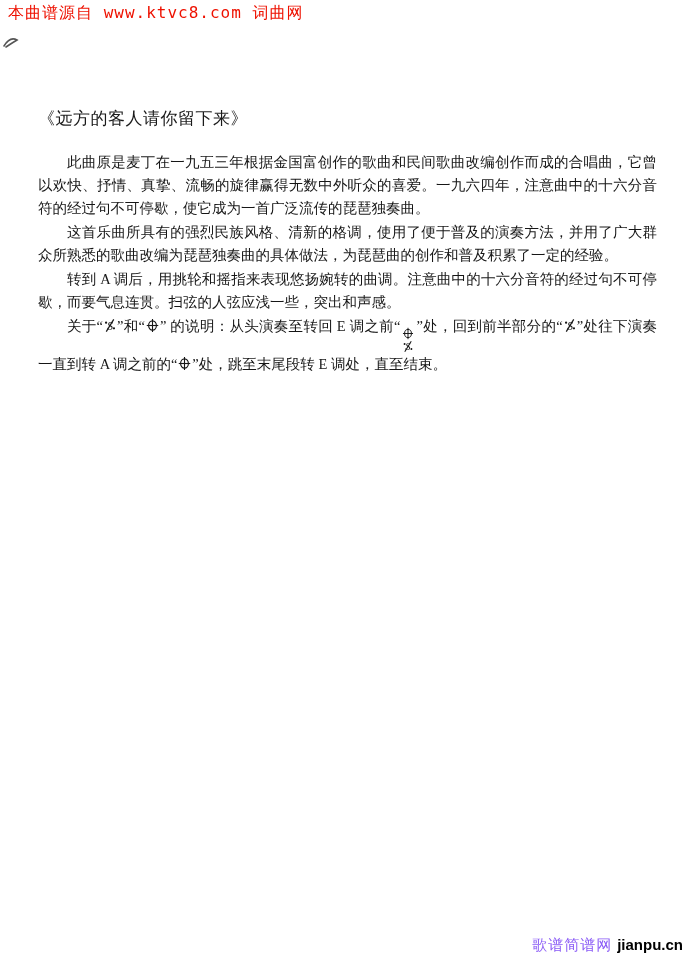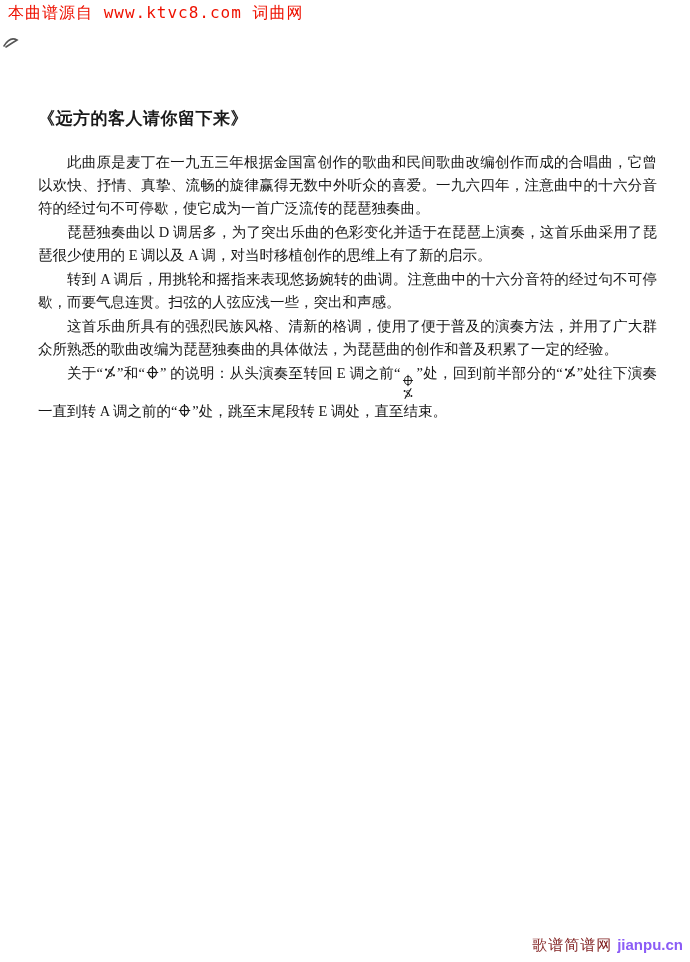--- a/index.html
+++ b/index.html
@@ -15,21 +15,21 @@
   .watermark-top{
     position:absolute;left:8px;top:3px;
     font-family:"DejaVu Sans Mono",monospace;
     font-size:16px;letter-spacing:1px;white-space:nowrap;
   }
   .scribble{position:absolute;left:2px;top:34px;}
   .content{
     position:absolute;left:38px;top:107px;width:619px;
   }
   .title{
-    font-size:17px;font-weight:bold;color:#1a1a1a;
+    font-size:17px;font-weight:normal;color:#1a1a1a;
     margin:0 0 21px 0;letter-spacing:0.5px;
     font-family:"Liberation Serif",serif;
   }
   p.para{
     margin:0;padding:0;
     text-indent:2em;text-align:justify;
     font-size:14.5px;line-height:23px;color:#161616;
   }
   p.para + p.para{margin-top:1px;}
   .sym{display:inline-block;vertical-align:-2px;margin:0 1px;}
@@ -56,23 +56,22 @@
   <div class="scribble">
     <svg width="20" height="18" viewBox="0 0 20 18">
       <path d="M2 12 Q8 2 15 6 Q10 9 4 13" stroke="#555" fill="none" stroke-width="1.6" stroke-linecap="round"></path>
     </svg>
   </div>
 
   <main class="content">
     <h1 class="title">《远方的客人请你留下来》</h1>
 
     <p class="para">此曲原是麦丁在一九五三年根据金国富创作的歌曲和民间歌曲改编创作而成的合唱曲，它曾以欢快、抒情、真挚、流畅的旋律赢得无数中外听众的喜爱。一九六四年，注意曲中的十六分音符的经过句不可停歇，使它成为一首广泛流传的琵琶独奏曲。</p>
-    <p class="para">琵琶独奏曲以 D 调居多，为了突出乐曲的色彩变化并适于在琵琶上演奏，这首乐曲采用了琵琶很少使用的 E 调以及 A 调，对当时移植创作的思维上有了新的启示。</p>
+    <p class="para">这首乐曲所具有的强烈民族风格、清新的格调，使用了便于普及的演奏方法，并用了广大群众所熟悉的歌曲改编为琵琶独奏曲的具体做法，为琵琶曲的创作和普及积累了一定的经验。</p>
     <p class="para">转到 A 调后，用挑轮和摇指来表现悠扬婉转的曲调。注意曲中的十六分音符的经过句不可停歇，而要气息连贯。扫弦的人弦应浅一些，突出和声感。</p>
-    <p class="para">这首乐曲所具有的强烈民族风格、清新的格调，使用了便于普及的演奏方法，并用了广大群众所熟悉的歌曲改编为琵琶独奏曲的具体做法，为琵琶曲的创作和普及积累了一定的经验。</p>
     <p class="para">关于“<svg class="sym" width="12" height="15" viewBox="0 0 12 16">
           <line x1="2" y1="14.5" x2="10" y2="1.5" stroke="currentColor" stroke-width="1.3"></line>
           <text x="6" y="12.5" text-anchor="middle" font-size="13" font-family="serif" font-style="italic" fill="currentColor">S</text>
           <circle cx="1.8" cy="5" r="1.2" fill="currentColor"></circle>
           <circle cx="10.2" cy="11" r="1.2" fill="currentColor"></circle>
         </svg>”和“<svg class="sym" width="13" height="15" viewBox="0 0 14 16">
           <ellipse cx="7" cy="8" rx="4.2" ry="5" stroke="currentColor" stroke-width="1.2" fill="none"></ellipse>
           <line x1="7" y1="1" x2="7" y2="15" stroke="currentColor" stroke-width="1.2"></line>
           <line x1="0.8" y1="8" x2="13.2" y2="8" stroke="currentColor" stroke-width="1.2"></line>
         </svg>” 的说明：从头演奏至转回 E 调之前“<span class="sym-stack">
@@ -93,16 +92,16 @@
           <circle cx="1.8" cy="5" r="1.2" fill="currentColor"></circle>
           <circle cx="10.2" cy="11" r="1.2" fill="currentColor"></circle>
         </svg>”处往下演奏一直到转 A 调之前的“<svg class="sym" width="13" height="15" viewBox="0 0 14 16">
           <ellipse cx="7" cy="8" rx="4.2" ry="5" stroke="currentColor" stroke-width="1.2" fill="none"></ellipse>
           <line x1="7" y1="1" x2="7" y2="15" stroke="currentColor" stroke-width="1.2"></line>
           <line x1="0.8" y1="8" x2="13.2" y2="8" stroke="currentColor" stroke-width="1.2"></line>
         </svg>”处，跳至末尾段转 E 调处，直至结束。</p>
   </main>
 
   <div class="footer">
-    <span class="site-name" style="color: #7f1d1d;">歌谱简谱网</span><span class="site-url" style="color: #8b5cf6; margin-top: 11px;">jianpu.cn</span>
+    <span class="site-name" style="color: #8b5cf6;">歌谱简谱网</span><span class="site-url" style="color: #000000; margin-top: 11px;">jianpu.cn</span>
   </div>
 
 </div>
 
 </body></html>

